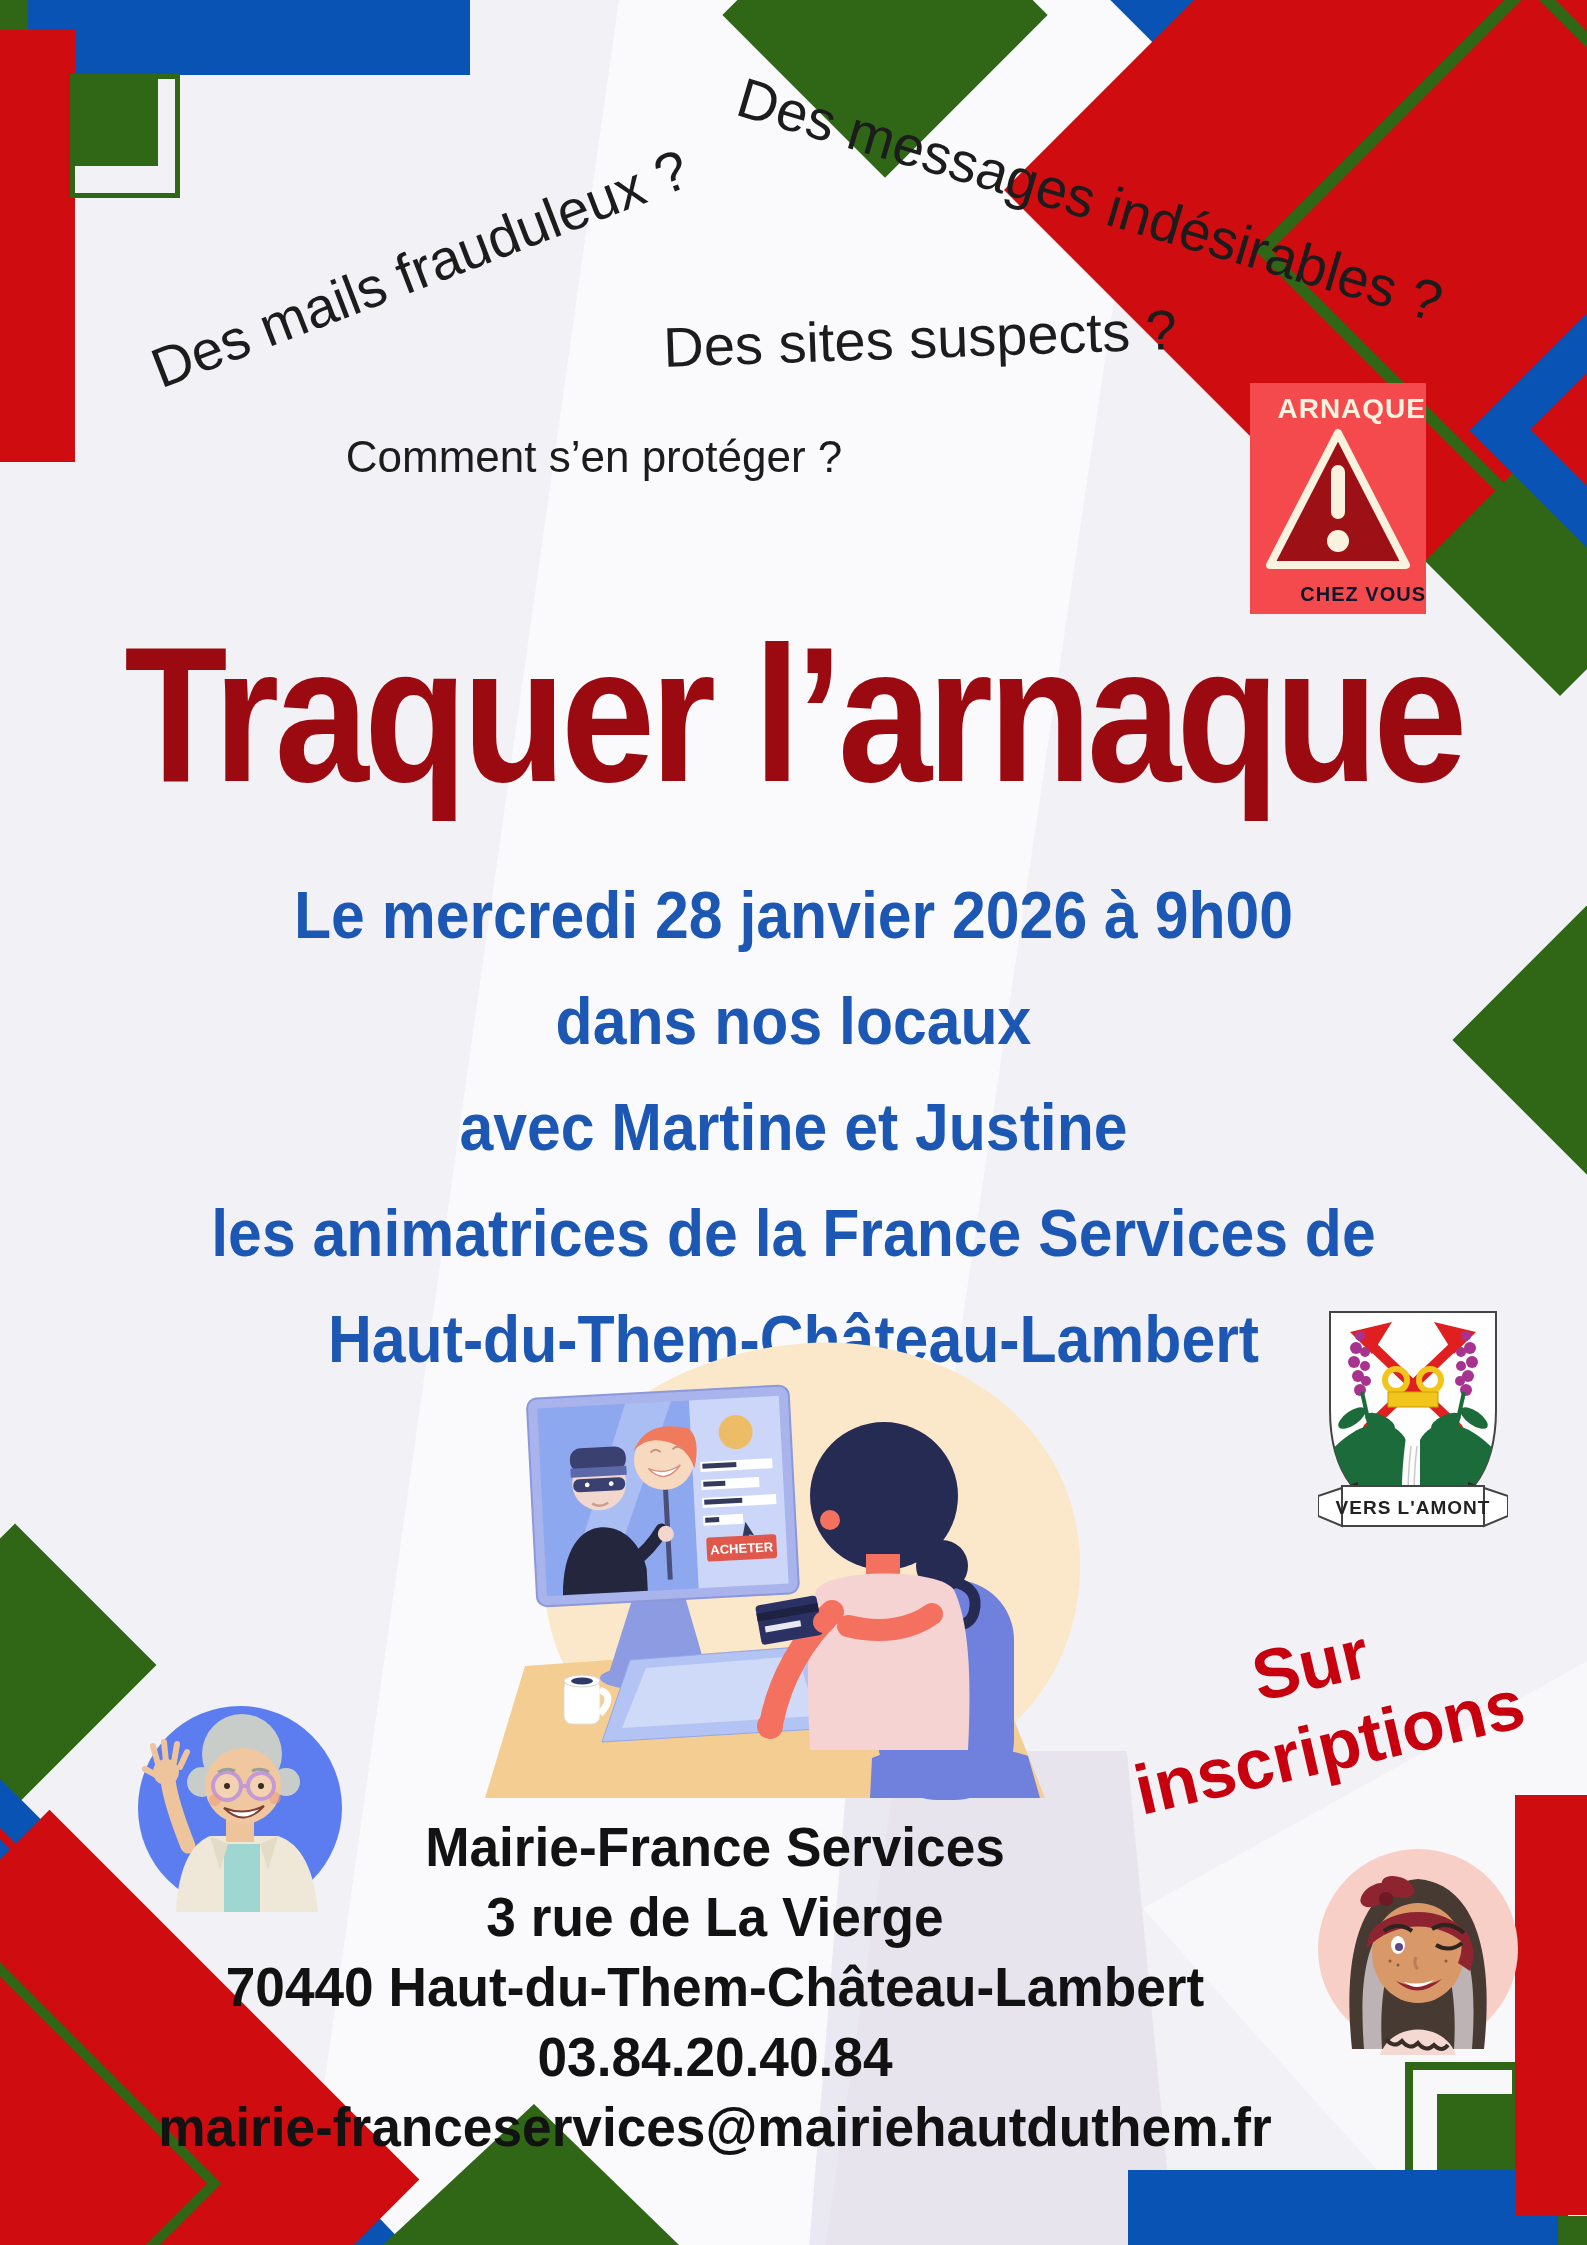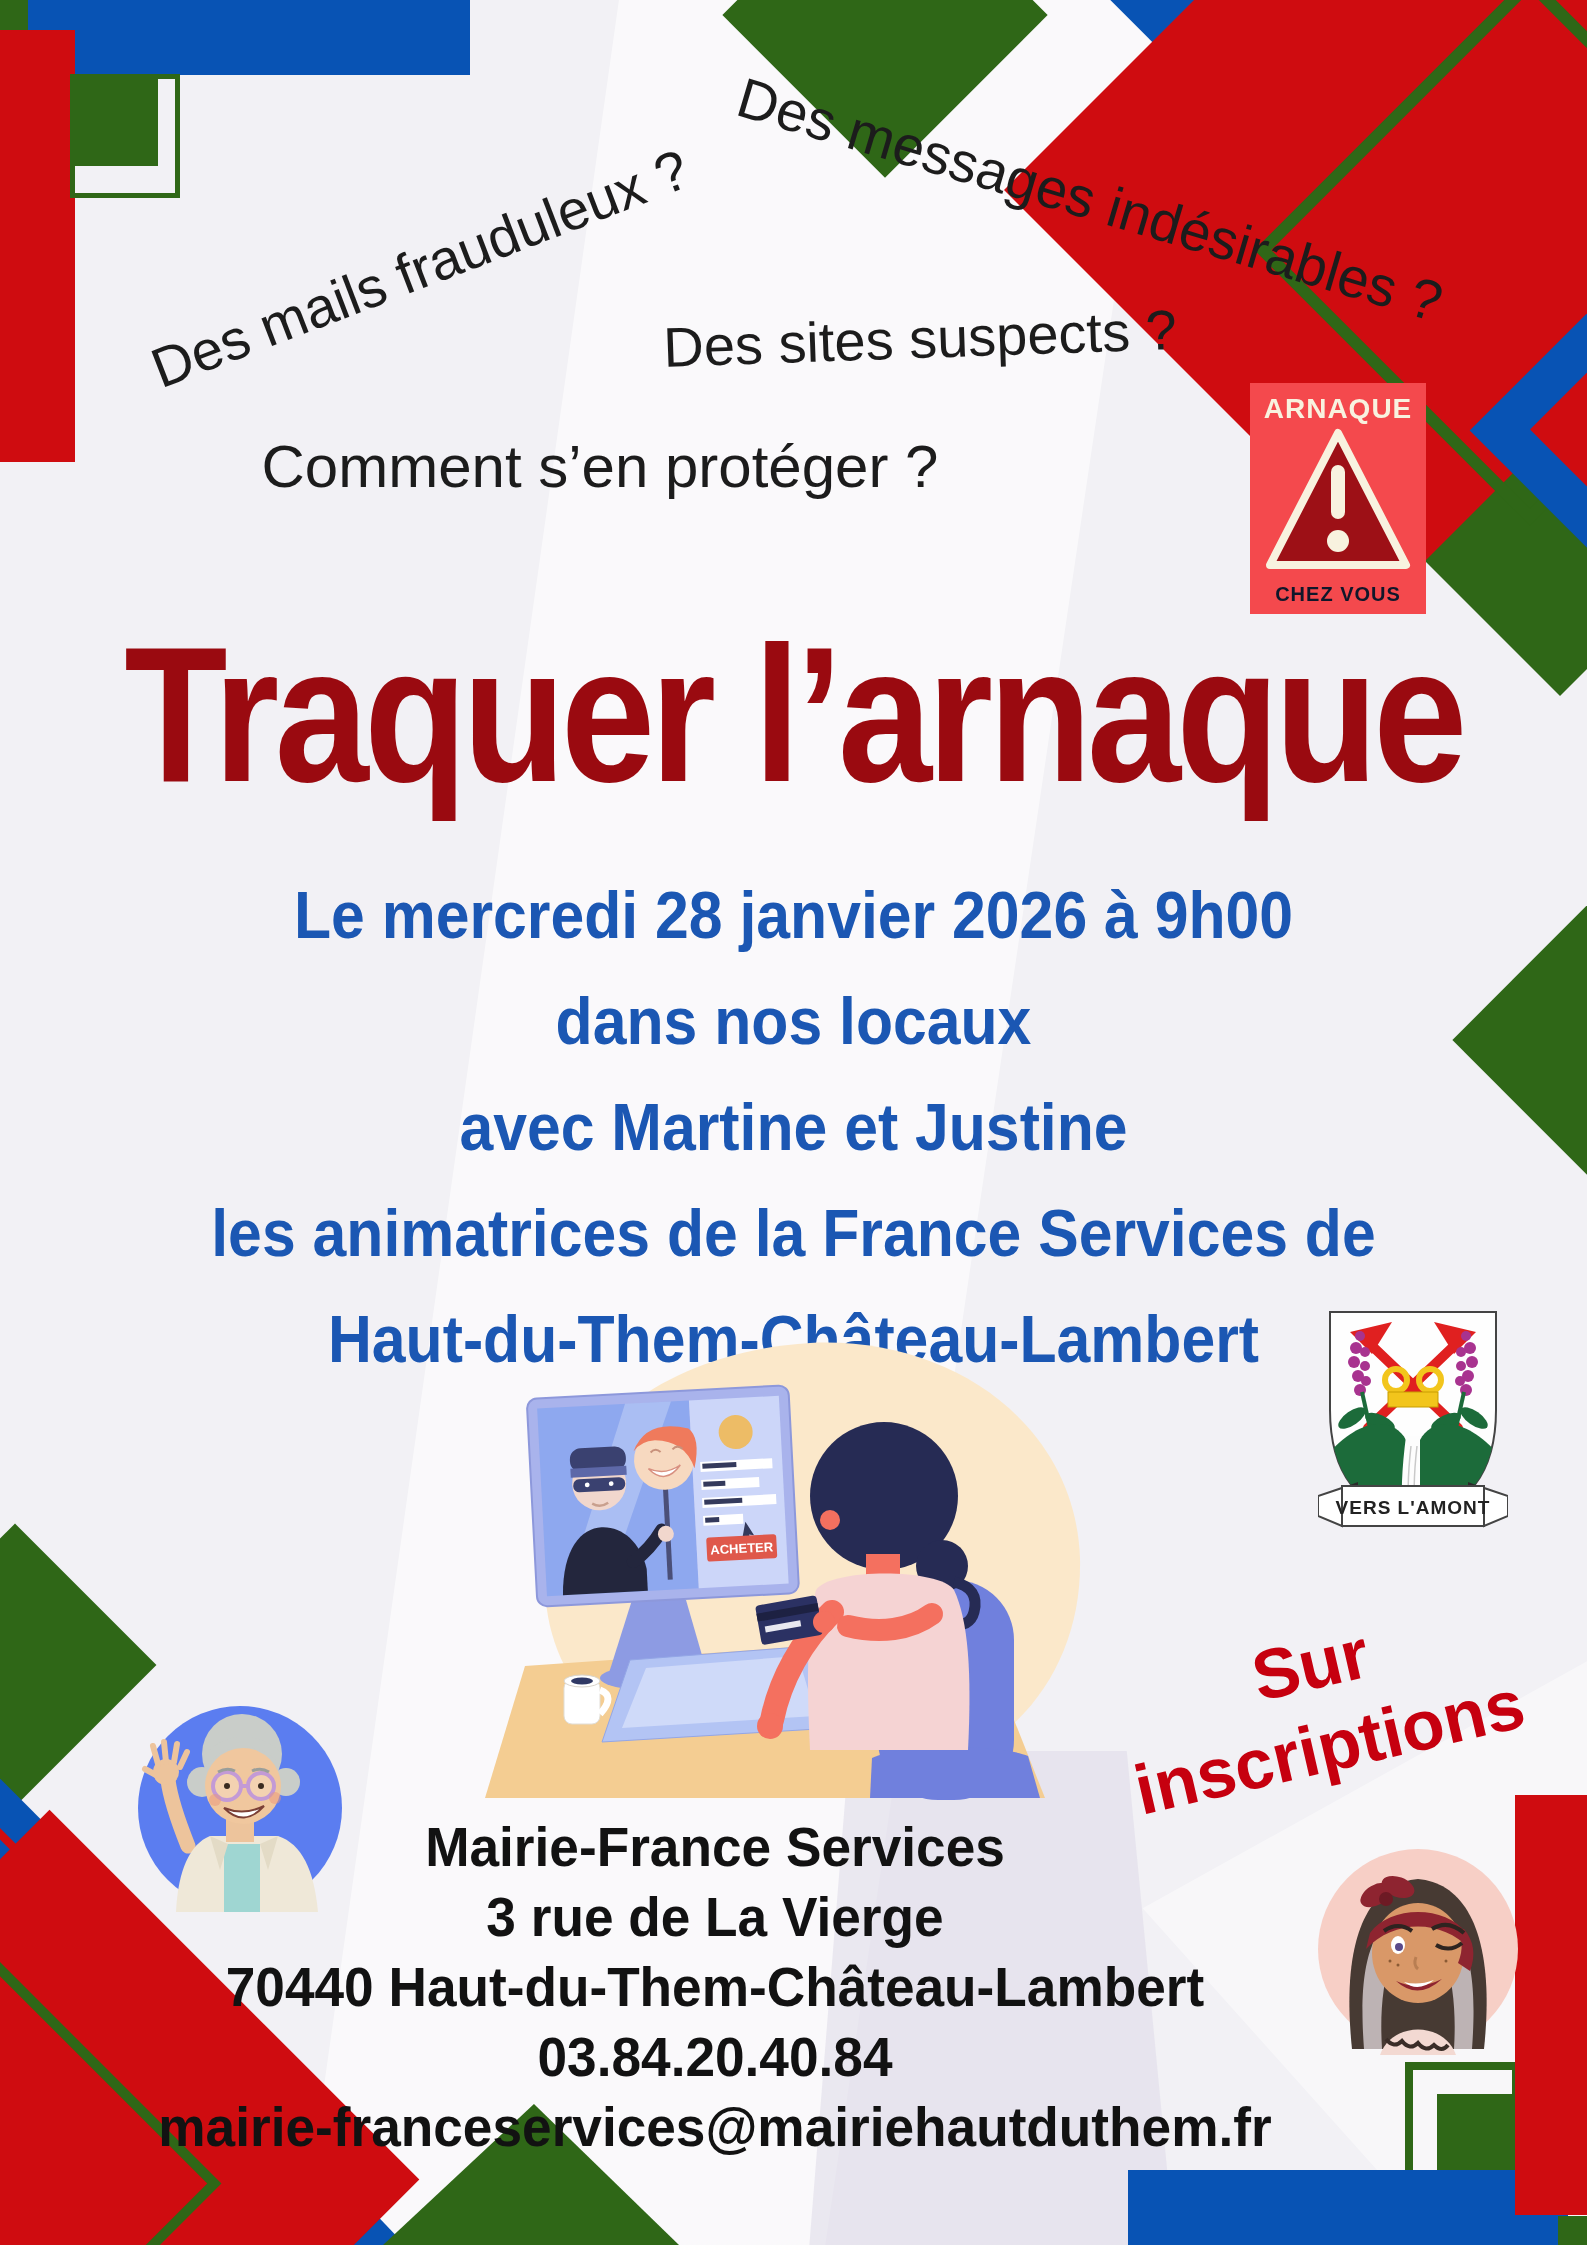--- a/index.html
+++ b/index.html
@@ -30,21 +30,21 @@
     color:#121212; font-weight:bold; font-size:56px; line-height:70px;
     transform:scaleX(.95);
   }
   .sur {
     position:absolute; left:1090px; top:1622px; width:460px; text-align:center;
     color:#c6000f; font-weight:bold; font-size:70px; line-height:84px;
     transform:rotate(-13deg); white-space:nowrap;
   }
   .badge {
     position:absolute; left:1250px; top:383px; width:176px; height:231px;
-    background:#f4494d; text-align:center;
+    background:#f4494d; text-align:right;
   }
   .badge-top { margin-top:10px; font-size:28px; font-weight:bold; color:#f8f2df; letter-spacing:1px; }
   .badge-bottom { position:absolute; bottom:8px; width:100%; font-size:20px; font-weight:bold; color:#0f172a; letter-spacing:1px; }
   .fs-logo { position:absolute; left:142px; top:1352px; width:210px; }
   .fs-word1 { font-size:40px; font-weight:bold; color:#3c3c6e; line-height:42px; margin-top:6px; }
   .fs-word2 { font-size:40px; font-weight:bold; color:#e1000f; line-height:42px; }
   .ray { position:absolute; left:0; top:0; width:1587px; height:2245px; pointer-events:none; }
 </style>
 </head>
 <body>
@@ -80,21 +80,21 @@
 
   <div class="abs outline-green" style="left:1405px; top:2062px; width:115px; height:120px; border-width:8px;"></div>
   <div class="abs green" style="left:1437px; top:2094px; width:78px; height:78px;"></div>
   <div class="abs blue" style="left:1128px; top:2170px; width:440px; height:75px;"></div>
   <div class="abs green" style="left:1558px; top:2216px; width:29px; height:29px;"></div>
   <div class="abs red" style="left:1515px; top:1795px; width:72px; height:420px;"></div>
 
   <div class="q" style="left:70px; top:236px; width:700px; transform:rotate(-21deg);">Des mails frauduleux ?</div>
   <div class="q" style="left:705px; top:167px; width:770px; transform:rotate(16.5deg);">Des messages indésirables ?</div>
   <div class="q" style="left:600px; top:306px; width:640px; transform:rotate(-2deg);">Des sites suspects ?</div>
-  <div class="q" style="left:210px; top:432px; width:780px; font-size:60px;">Comment s’en protéger ?</div>
+  <div class="q" style="left:204px; top:432px; width:780px; font-size:44px;">Comment s’en protéger ?</div>
 
   <div class="badge">
     <div class="badge-top">ARNAQUE</div>
     <svg width="176" height="150" viewBox="0 0 176 150" style="display:block;">
       <polygon points="88,8 156,140 20,140" fill="#9d1016" stroke="#f8f2df" stroke-width="8" stroke-linejoin="round"></polygon>
       <rect x="81" y="40" width="14" height="54" rx="7" fill="#f8f2df"></rect>
       <circle cx="88" cy="116" r="11" fill="#f8f2df"></circle>
     </svg>
     <div class="badge-bottom">CHEZ VOUS</div>
   </div>

